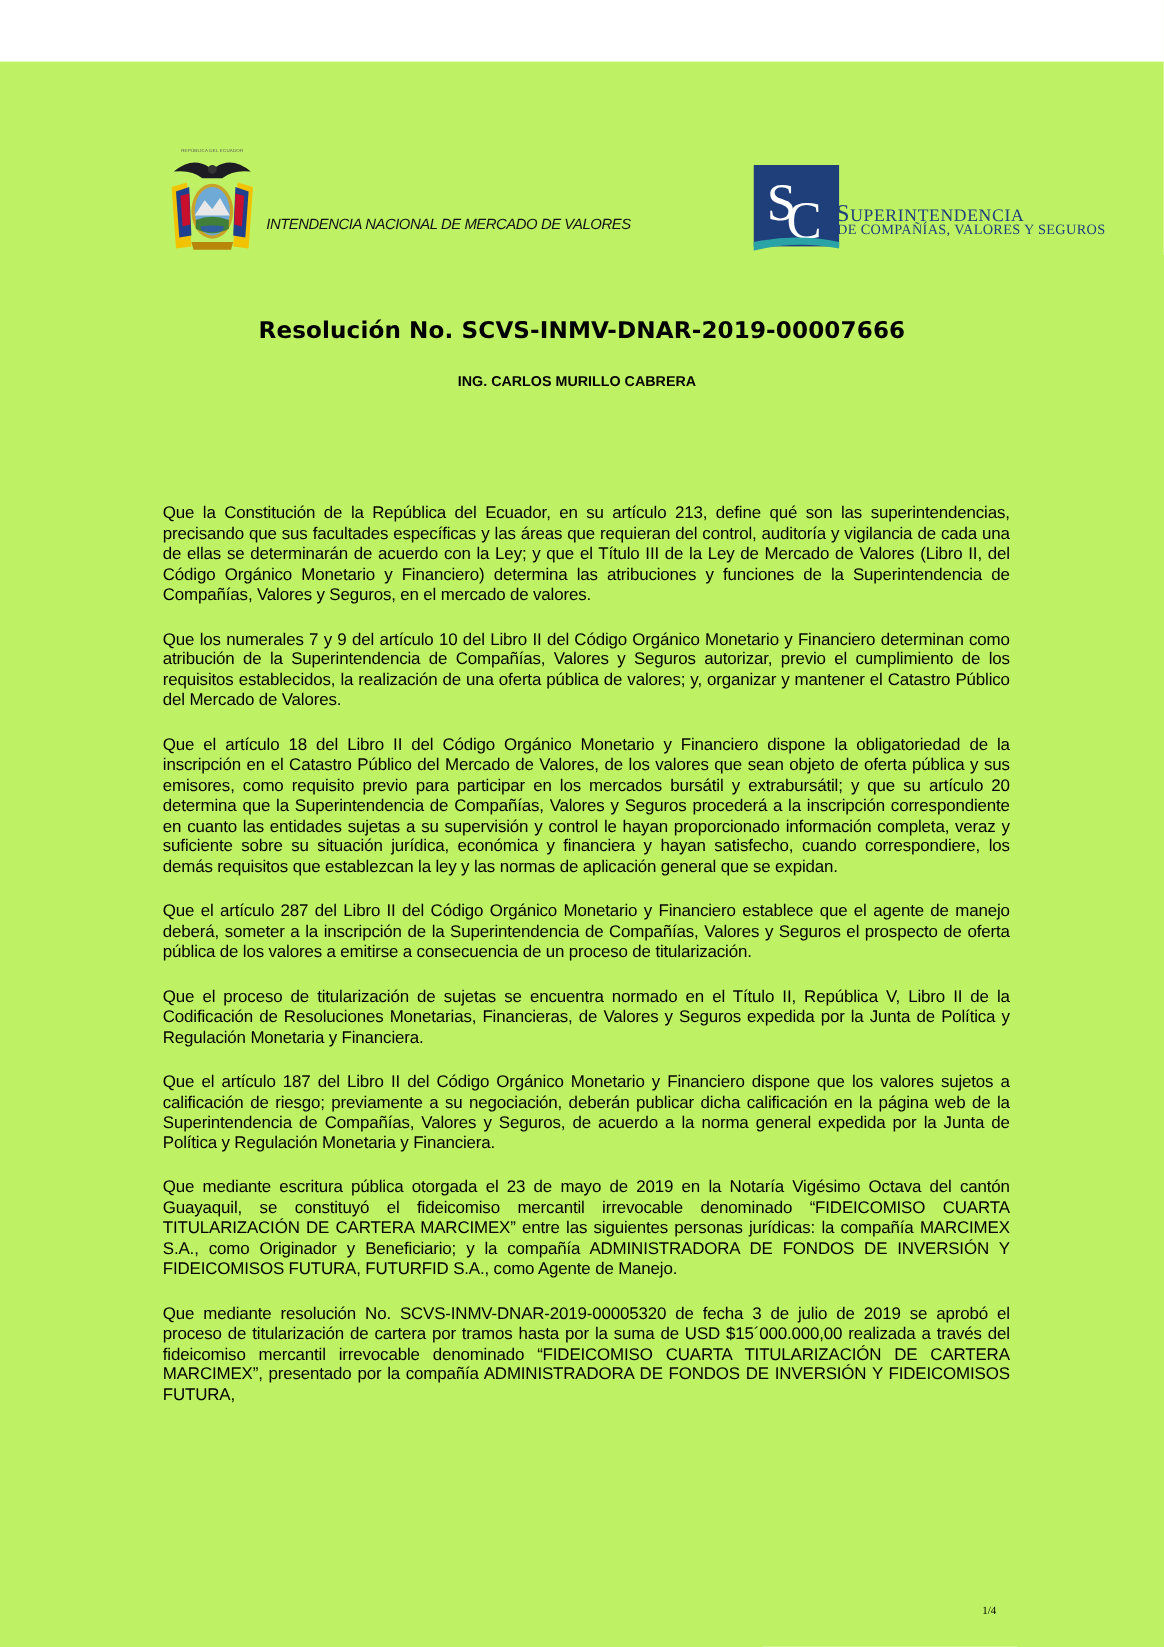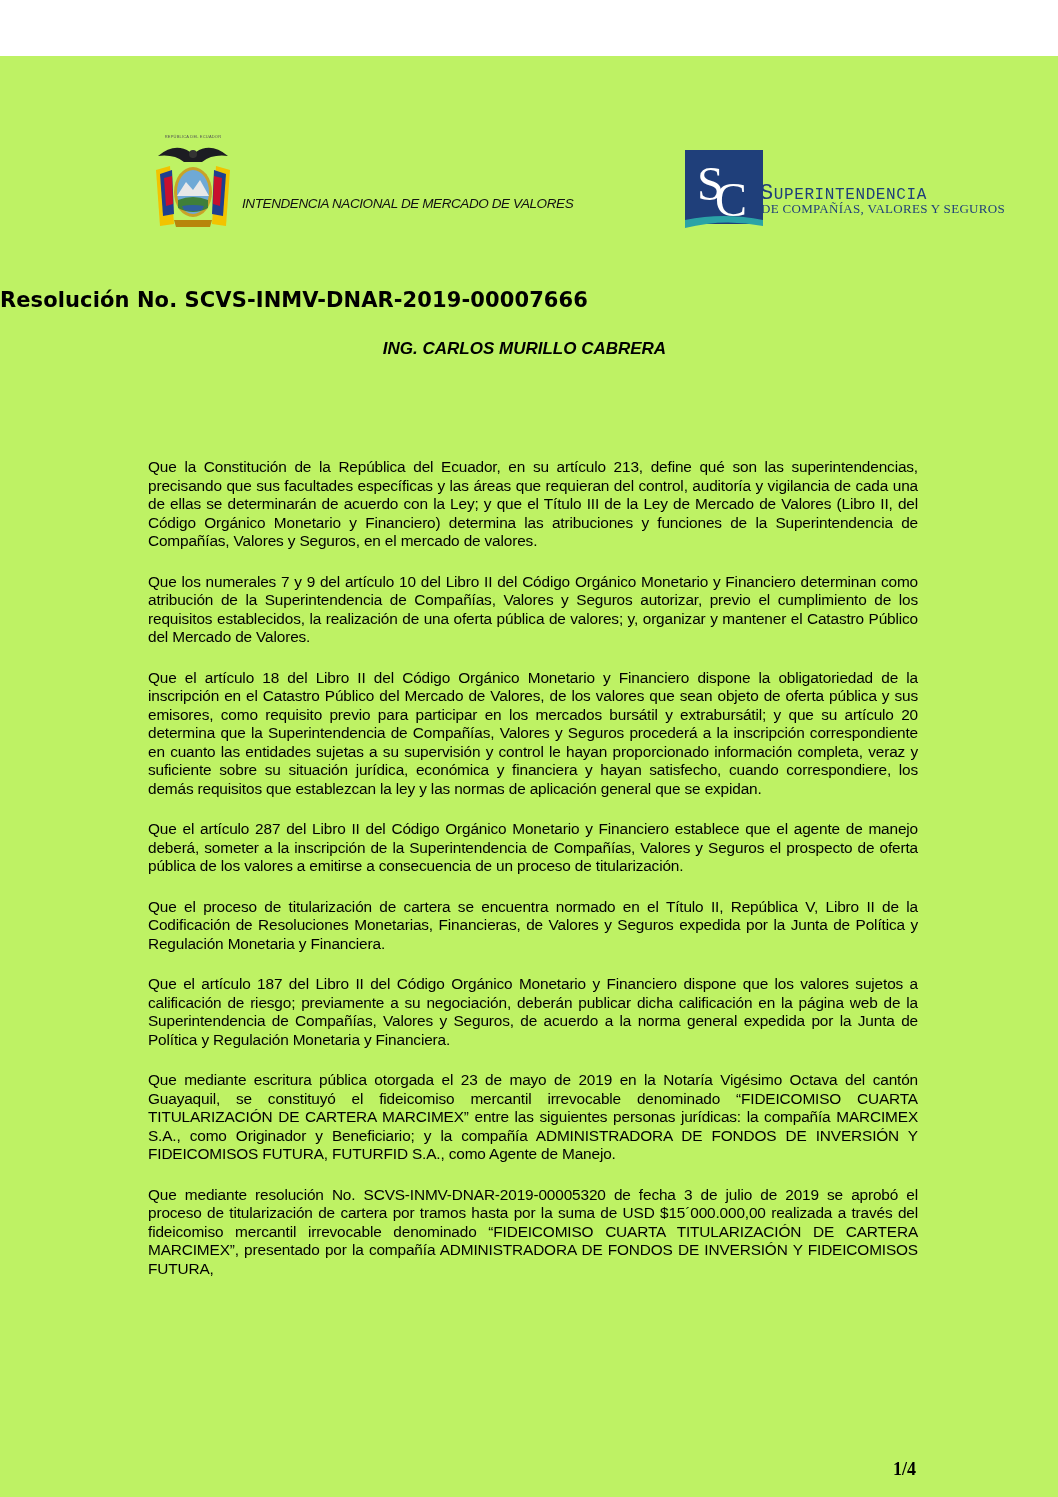--- a/index.html
+++ b/index.html
@@ -7,42 +7,42 @@
          font-family: "Liberation Sans", sans-serif; color: #000; }
   .page { position: absolute; left: 0; top: 16px; width: 1058px; height: 1497px; background: #bef264; margin-top: 40px; }
 
   
   .coat { position: absolute; left: 150px; top: 78px; width: 86px; height: 100px; }
   .coat-caption { position: absolute; left: 0; top: 0; width: 86px; font-size: 4px; letter-spacing: 0.2px;
                   text-align: center; color: #555; white-space: nowrap; overflow: hidden; }
   .agency-line { position: absolute; left: 242px; top: 140px; font-size: 13.5px; font-style: italic;
                  letter-spacing: -0.4px; color: #111; white-space: nowrap; }
   .sc-logo { position: absolute; left: 685px; top: 94px; width: 78px; height: 82px; }
-  .sc-word { position: absolute; left: 760px; top: 125px; font-family: Liberation Mono, monospace;
+  .sc-word { position: absolute; left: 760px; top: 125px; font-family: Liberation Serif, serif;
              color: #1f3f7a; font-size: 16px; letter-spacing: 0.6px; white-space: nowrap; }
   .sc-word .big { font-size: 22px; }
   .sc-sub { position: absolute; left: 761px; top: 145px; font-family: "Liberation Serif", serif;
             color: #1f3f7a; font-size: 13px; letter-spacing: 0.3px; white-space: nowrap; }
 
   
-  .title { position: absolute; left: 0; width: 1058px; top: 232px; 
+  .title { position: absolute; left: 0; width: 1058px; top: 232px; text-align: center;
            font-family: "DejaVu Sans", sans-serif; font-weight: bold; font-size: 21px; letter-spacing: 0.1px; }
-  .subtitle { position: absolute; left: 0; width: 1049px; text-align: center; font-weight: bold; font-size: 17px; font-style: italic; }
+  .subtitle { position: absolute; left: 0; width: 1049px; text-align: center; font-weight: bold; font-size: 13px; }
   .st1 { top: 283px; }
   .st2 { top: 325px; }
   .st3 { top: 367px; }
 
   
   .body { position: absolute; left: 148px; top: 402px; width: 770px; }
   .para { margin: 0 0 22px 0; font-size: 15.4px; line-height: 18.5px; text-align: justify;
           letter-spacing: -0.15px; }
   .para b { font-weight: normal; }
 
   .page-num { position: absolute; left: 893px; top: 1403px; font-family: "Liberation Serif", serif;
-              font-size: 18px; font-weight: bold; text-align: center; }
+              font-size: 10px; font-weight: normal; text-align: center; }
 </style>
 </head>
 <body>
 
 <div class="page">
 
   <div class="coat">
     <div class="coat-caption">REPÚBLICA DEL ECUADOR</div>
     <svg width="86" height="100" viewBox="0 0 86 100">
 
@@ -79,20 +79,20 @@
   <div class="sc-sub">DE COMPAÑÍAS, VALORES Y SEGUROS</div>
 
   <div class="title">Resolución No. SCVS-INMV-DNAR-2019-00007666</div>
   <div class="subtitle st1">ING. CARLOS MURILLO CABRERA</div>
 
   <div class="body" id="body">
       <p class="para"><b>Que</b><span> la Constitución de la República del Ecuador, en su artículo 213, define qué son las superintendencias, precisando que sus facultades específicas y las áreas que requieran del control, auditoría y vigilancia de cada una de ellas se determinarán de acuerdo con la Ley; y que el Título </span><b>III</b><span> de la Ley de Mercado de Valores (Libro </span><b>II</b><span>, del Código Orgánico Monetario y Financiero) determina las atribuciones y funciones de la Superintendencia de Compañías, Valores y Seguros, en el mercado de valores.</span></p>
       <p class="para"><b>Que</b><span>  los numerales 7 y 9 del artículo 10 del Libro </span><b>II</b><span> del Código Orgánico Monetario y Financiero determinan como atribución de la Superintendencia de Compañías, Valores y Seguros autorizar, previo el cumplimiento de los requisitos establecidos, la realización de una oferta pública de valores; y, organizar y mantener el Catastro Público del Mercado de Valores.</span></p>
       <p class="para"><b>Que</b><span> el artículo 18 del Libro </span><b>II</b><span> del Código Orgánico Monetario y Financiero dispone la obligatoriedad de la inscripción en el Catastro Público del Mercado de Valores, de los valores que sean objeto de oferta pública y sus emisores, como requisito previo para participar en los mercados bursátil y extrabursátil; y que su artículo 20 determina que la Superintendencia de Compañías, Valores y Seguros procederá a la inscripción correspondiente en cuanto las entidades sujetas a su supervisión y control le hayan proporcionado información completa, veraz y suficiente sobre su situación jurídica, económica y financiera y hayan satisfecho, cuando correspondiere, los demás requisitos que establezcan la ley y las normas de aplicación general que se expidan.</span></p>
       <p class="para"><b>Que</b><span> el artículo 287 del Libro </span><b>II</b><span> del Código Orgánico Monetario y Financiero establece que el agente de manejo deberá, someter a la inscripción de la Superintendencia de Compañías, Valores y Seguros el prospecto de oferta pública de los valores a emitirse a consecuencia de un proceso de titularización.</span></p>
-      <p class="para"><b>Que</b><span> el proceso de titularización de cartera se encuentra normado en el Título </span><b>II</b><span>, República V, Libro </span><b>II</b><span> de la Codificación de Resoluciones Monetarias, Financieras, de Valores y Seguros expedida por la Junta de Política y Regulación Monetaria y Financiera.</span></p>
+      <p class="para"><b>Que</b><span> el proceso de titularización de sujetas se encuentra normado en el Título </span><b>II</b><span>, República V, Libro </span><b>II</b><span> de la Codificación de Resoluciones Monetarias, Financieras, de Valores y Seguros expedida por la Junta de Política y Regulación Monetaria y Financiera.</span></p>
       <p class="para"><b>Que</b><span> el artículo 187 del Libro </span><b>II</b><span> del Código Orgánico Monetario y Financiero dispone que los valores sujetos a calificación de riesgo; previamente a su negociación, deberán publicar dicha calificación en la página web de la Superintendencia de Compañías, Valores y Seguros, de acuerdo a la norma general expedida por la Junta de Política y Regulación Monetaria y Financiera.</span></p>
       <p class="para"><b>Que</b><span> mediante escritura pública otorgada el 23 de mayo de 2019 en la Notaría Vigésimo Octava del cantón Guayaquil, se constituyó el fideicomiso mercantil irrevocable denominado </span><b>“FIDEICOMISO CUARTA TITULARIZACIÓN DE CARTERA MARCIMEX”</b><span> entre las siguientes personas jurídicas: la compañía </span><b>MARCIMEX S.A.</b><span>, como Originador y Beneficiario; y la compañía </span><b>ADMINISTRADORA DE FONDOS DE INVERSIÓN Y FIDEICOMISOS FUTURA, FUTURFID S.A.</b><span>, como Agente de Manejo.</span></p>
       <p class="para"><b>Que</b><span> mediante resolución No. </span><b>SCVS-INMV-DNAR-2019-00005320</b><span> de fecha 3 de julio de 2019 se aprobó el proceso de titularización de cartera por tramos hasta por la suma de USD $15´000.000,00 realizada a través del fideicomiso mercantil irrevocable denominado </span><b>“FIDEICOMISO CUARTA TITULARIZACIÓN DE CARTERA MARCIMEX”</b><span>, presentado por la compañía </span><b>ADMINISTRADORA DE FONDOS DE INVERSIÓN Y FIDEICOMISOS FUTURA,</b></p>
     </div>
 
   <div class="page-num">1/4</div>
 </div>
 
 </body></html>

